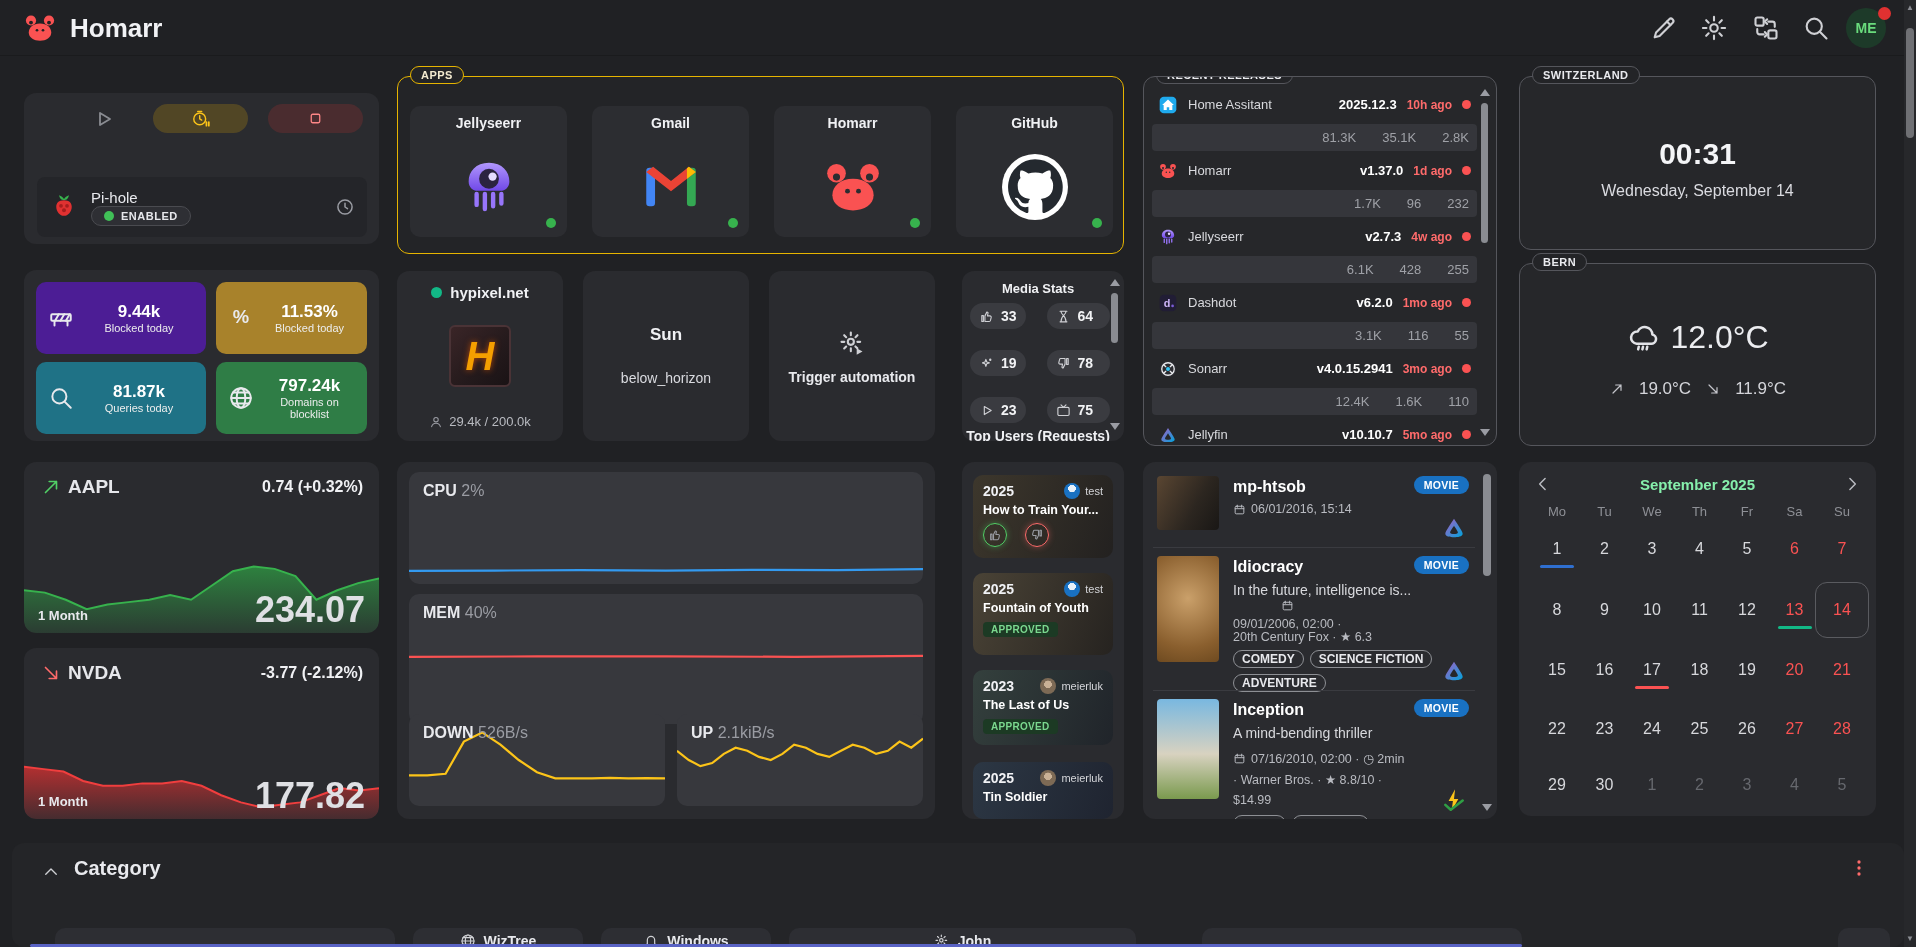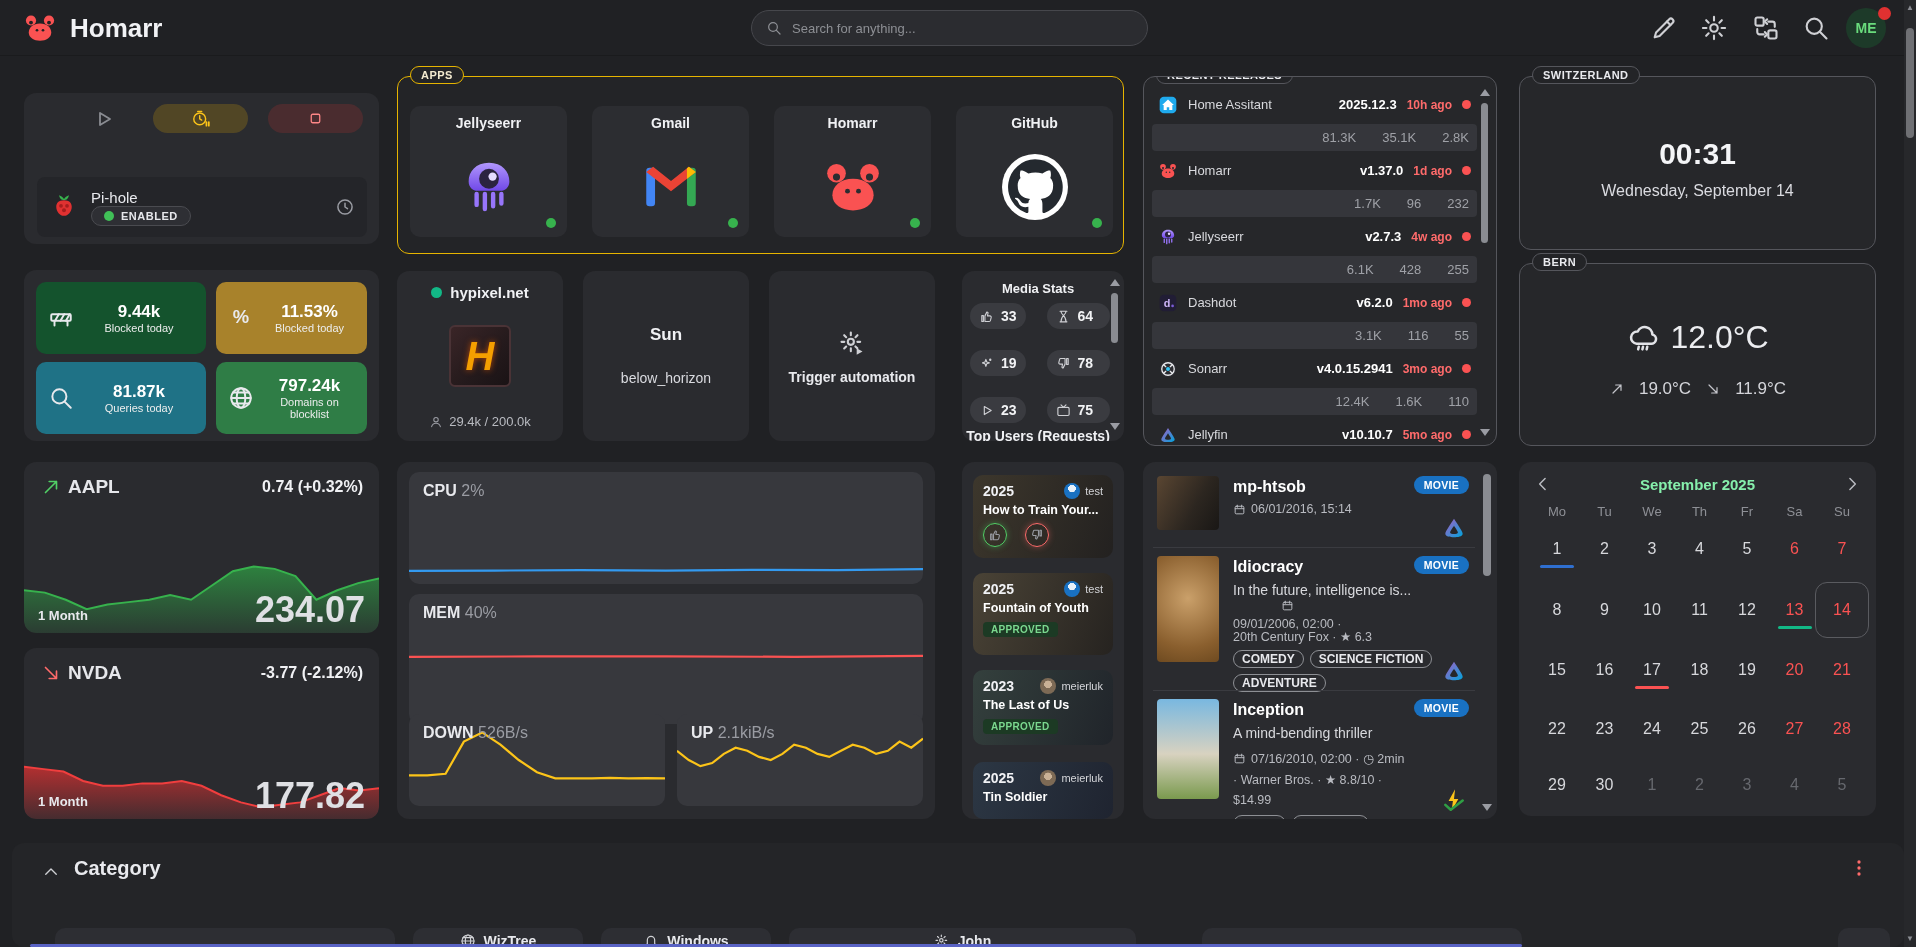--- a/index.html
+++ b/index.html
@@ -163,29 +163,20 @@
             </g>
             <g fill="#202124">
               <circle cx="6" cy="8.4" r="1.3"></circle>
               <circle cx="18" cy="8.4" r="1.3"></circle>
               <circle cx="10" cy="13.5" r=".9"></circle>
               <circle cx="14" cy="13.5" r=".9"></circle>
             </g>
           </svg>
         </span>
       <span class="title">Homarr</span>
-    </div>
-    <div id="searchbar">
-      <span class="icon">
-          <svg viewBox="0 0 24 24" fill="none" stroke="currentColor" stroke-width="1.8" stroke-linecap="round" stroke-linejoin="round">
-            <circle cx="10.5" cy="10.5" r="6.5"></circle>
-            <path d="M15.3 15.3 21 21"></path>
-          </svg>
-        </span>
-      <input placeholder="Search for anything..." style="">
     </div>
     <span class="tb-icon icon" style="left:1650px">
         <svg viewBox="0 0 24 24" fill="none" stroke="currentColor" stroke-width="1.8" stroke-linecap="round" stroke-linejoin="round">
           <path d="M4 20l1.2-4.2L16.5 4.5a2 2 0 0 1 2.8 0l.2.2a2 2 0 0 1 0 2.8L8.2 18.8 4 20z"></path>
           <path d="M14.5 6.5l3 3"></path>
         </svg>
       </span>
     <span class="tb-icon icon" style="left:1700px">
         <svg viewBox="0 0 24 24" fill="none" stroke="currentColor" stroke-width="1.8" stroke-linecap="round" stroke-linejoin="round">
           <circle cx="12" cy="12" r="3.2"></circle>
@@ -254,21 +245,21 @@
           <svg viewBox="0 0 24 24" fill="none" stroke="currentColor" stroke-width="1.8" stroke-linecap="round" stroke-linejoin="round">
             <circle cx="12" cy="12" r="8.5"></circle>
             <path d="M12 7.5V12l3 2"></path>
           </svg>
         </span>
     </div>
   </div>
 
   <div class="w" style="left:24px;top:270px;width:355px;height:171px;">
     <div id="pihole-tiles">
-  <div class="stat-tile" style="left: 12px; top: 12px; width: 170px; background: #14532d;">
+  <div class="stat-tile" style="left: 12px; top: 12px; width: 170px; background: #4c1d95;">
     <span class="icon">
             <svg viewBox="0 0 24 24" fill="none" stroke="currentColor" stroke-width="1.8" stroke-linecap="round" stroke-linejoin="round">
               <rect x="3" y="8.5" width="18" height="6" rx="1"></rect>
               <path d="M6.5 14.5l3.5-6M11.5 14.5l3.5-6M16.5 14.5l3.5-6M6 14.5V19M18 14.5V19"></path>
             </svg>
           </span>
     <div class="txt">
       <div class="val">9.44k</div>
       <div class="lab">Blocked today</div>
     </div>

